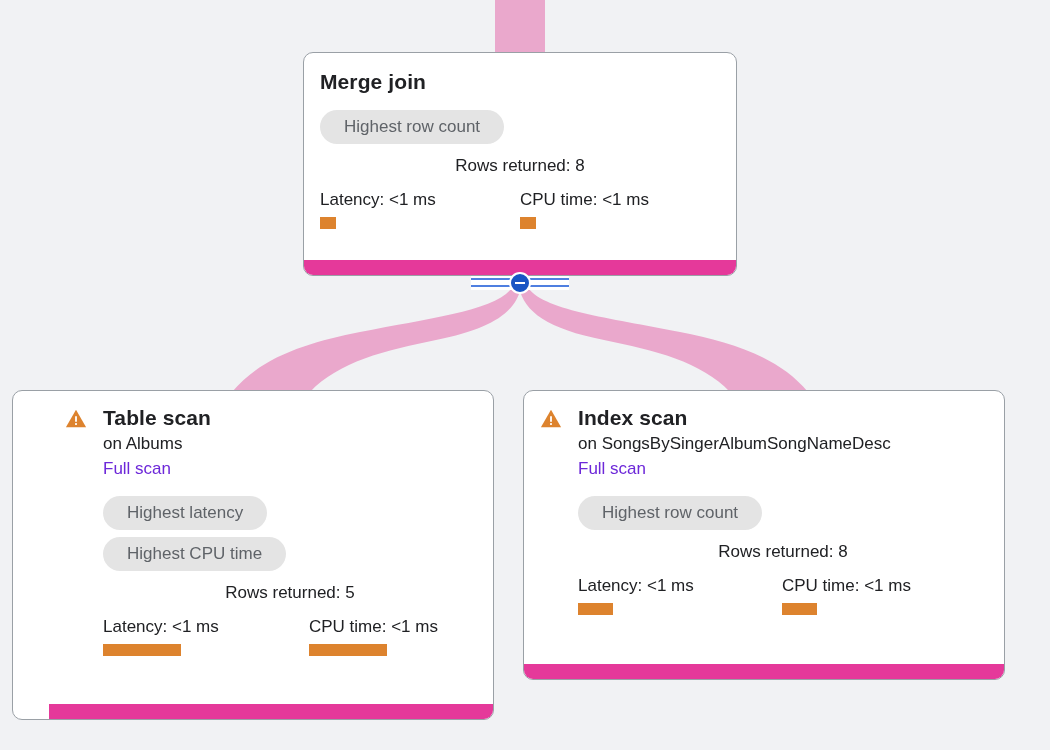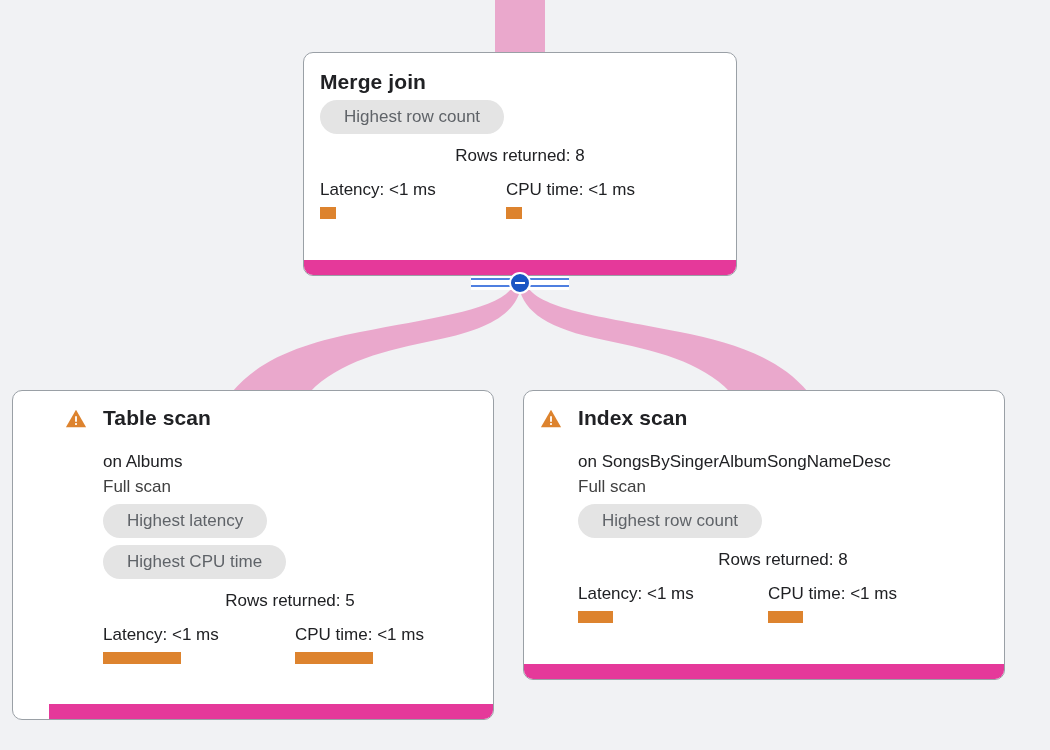--- a/index.html
+++ b/index.html
@@ -69,29 +69,29 @@
     font-size: 21px;
     font-weight: bold;
     color: #202124;
     line-height: 26px;
     letter-spacing: 0.1px;
   }
   .node-subtitle {
     font-size: 17px;
     color: #202124;
     line-height: 26px;
-    margin-top: 18px;
+    margin-top: 0;
   }
   .node-scantype {
     font-size: 17px;
-    color: #404040;
+    color: #6d28d9;
     line-height: 24px;
   }
   .chips {
-    margin-top: 5px;
+    margin-top: 15px;
   }
   .chip {
     display: inline-block;
     background: #e4e4e4;
     color: #5f6368;
     font-size: 17px;
     line-height: 20px;
     border-radius: 18px;
     padding: 7px 24px;
     margin-bottom: 7px;
@@ -99,20 +99,21 @@
   .rows-line {
     font-size: 17px;
     color: #202124;
     line-height: 24px;
     margin-top: 3px;
     text-align: center;
   }
   .metrics {
     display: flex;
     margin-top: 11px;
+    gap: 14px;
   }
   .metric {
     box-sizing: border-box;
   }
   .metric-label {
     font-size: 17px;
     color: #202124;
     line-height: 22px;
     white-space: nowrap;
   }

